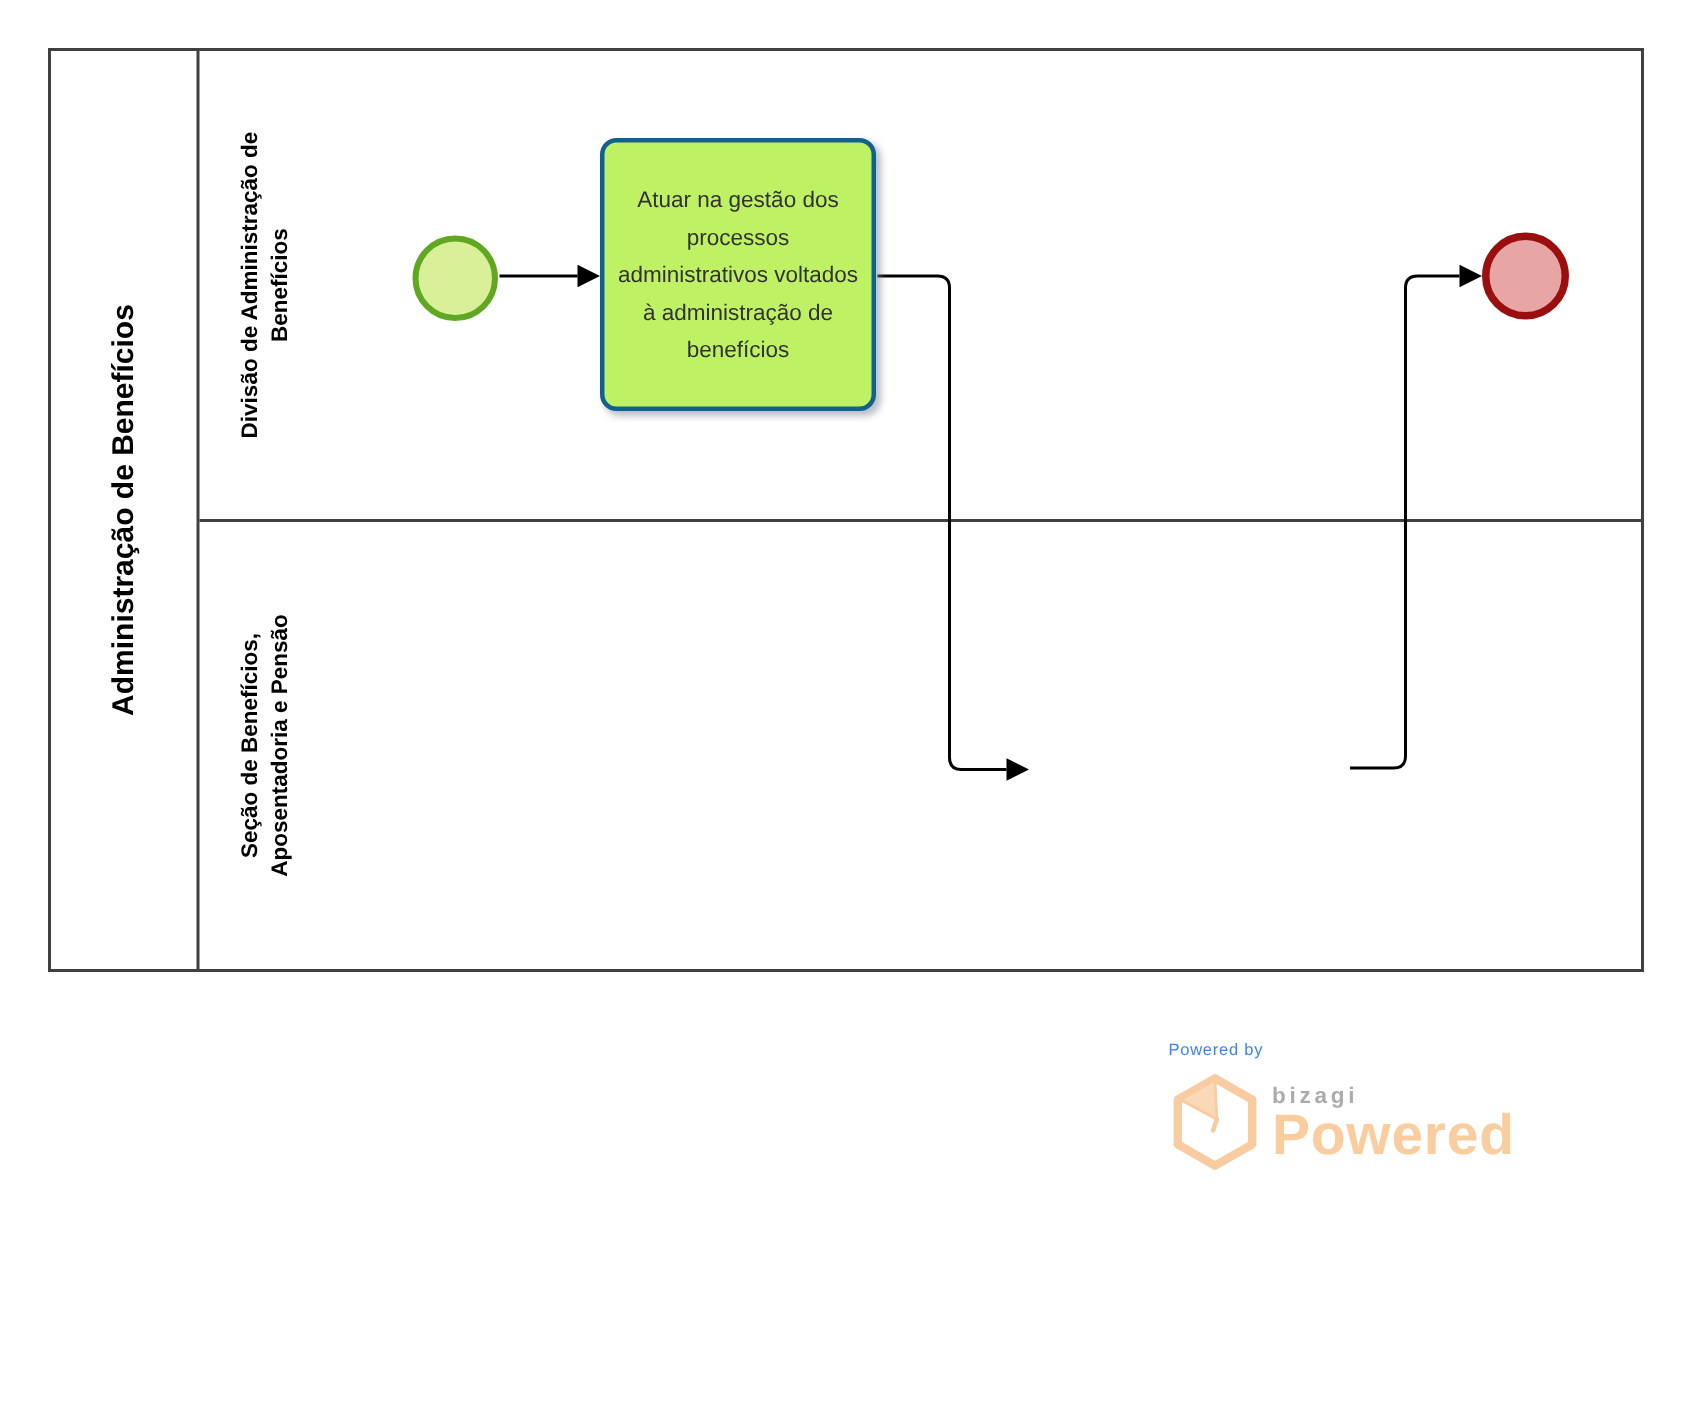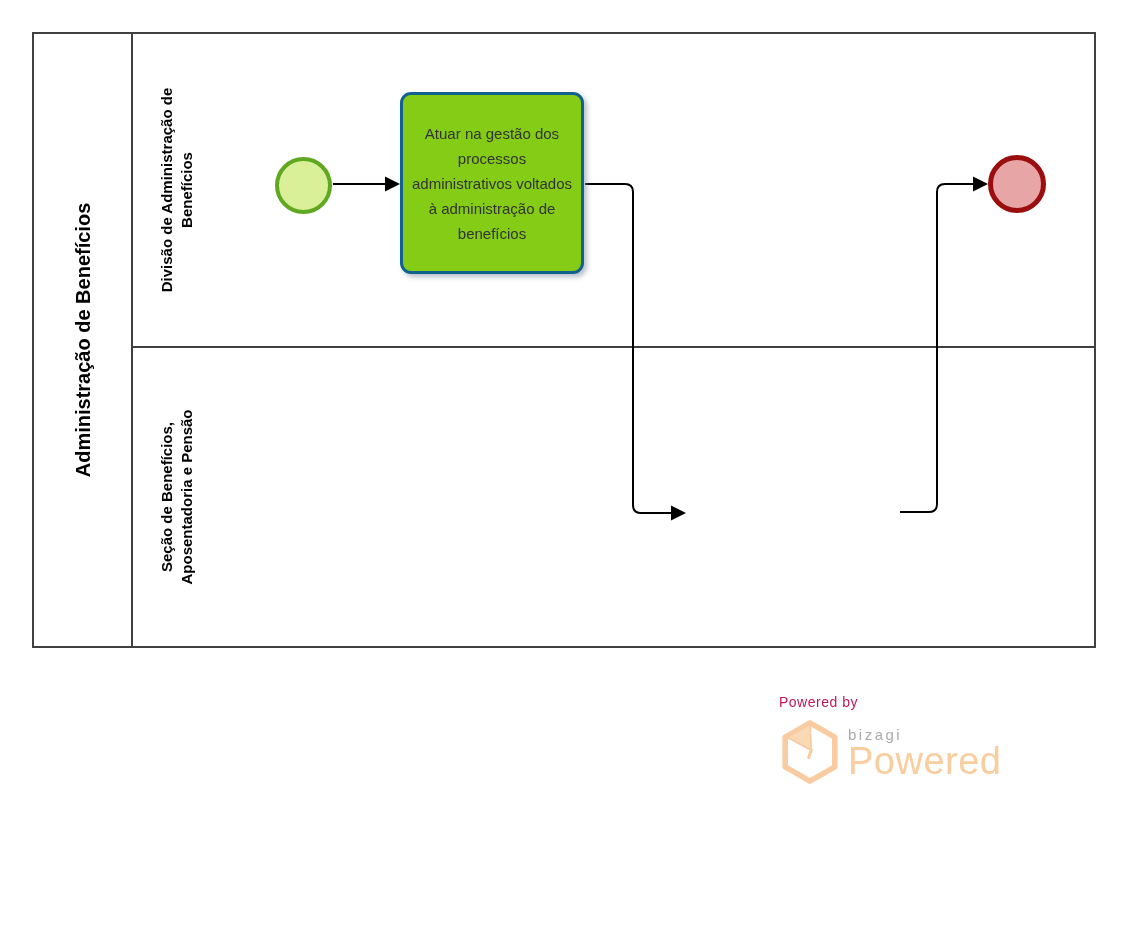--- a/index.html
+++ b/index.html
@@ -18,42 +18,42 @@
   .lane-1 { height:314px; border-bottom:2px solid #404040; box-sizing:border-box; }
   .lane-2 { flex:1 1 auto; }
   .lane-label { position:absolute; left:44px; top:50%;
                 transform:translate(-50%,-50%) rotate(-90deg);
                 text-align:center; font-weight:bold; font-size:15px; line-height:20px; color:#000000; }
   .lane-1 .lane-label { width:300px; }
   .lane-2 .lane-label { width:288px; }
   .lane-line { display:block; white-space:nowrap; }
 
   
-  .task { position:absolute; box-sizing:border-box; background:#84cc16; border:3px solid #12608D;
+  .task { position:absolute; box-sizing:border-box; background:#bef264; border:3px solid #12608D;
           border-radius:11px; display:flex; align-items:center; justify-content:center;
           text-align:center; font-size:15px; line-height:25px; color:#333333;
           padding:6px 3px; box-shadow:3px 3px 5px rgba(125,135,155,0.55); }
   .task-1 { left:400px; top:92px; width:184px; height:182px; }
   .task-2 { left:686px; top:422px; width:213px; height:180px; }
 
   .event { position:absolute; border-radius:50%; box-sizing:border-box; }
   .start-event { left:275px; top:157px; width:57px; height:57px;
                  background:#D9F099; border:4px solid #60A821; }
   .end-event { left:988px; top:155px; width:58px; height:58px;
                background:#E7A5A5; border:5px solid #9B0E0E; }
 
   
   .flows { position:absolute; left:0; top:0; width:1128px; height:940px; pointer-events:none; }
 
   
   .branding { position:absolute; left:779px; top:694px; }
-  .powered-by { color:#be185d; font-size:14px; letter-spacing:0.5px; }
+  .powered-by { color:#3b82f6; font-size:11px; letter-spacing:0.5px; }
   .brand-row { display:flex; align-items:flex-start; margin-top:9px; }
   .brand-icon { width:62px; height:66px; flex:0 0 auto; }
-  .brand-text { margin-left:7px; }
+  .brand-text { margin-left:7px;font-weight:bold; }
   .bizagi { color:#ABABAB; font-size:15px; letter-spacing:2.5px; line-height:1; margin-top:8px; }
   .modeler { color:#F9CD9E; font-size:38px; line-height:1.05; letter-spacing:0.5px; }
 </style>
 </head>
 <body>
 
 <div class="canvas">
 
   <div class="pool">
     <div class="pool-header">

